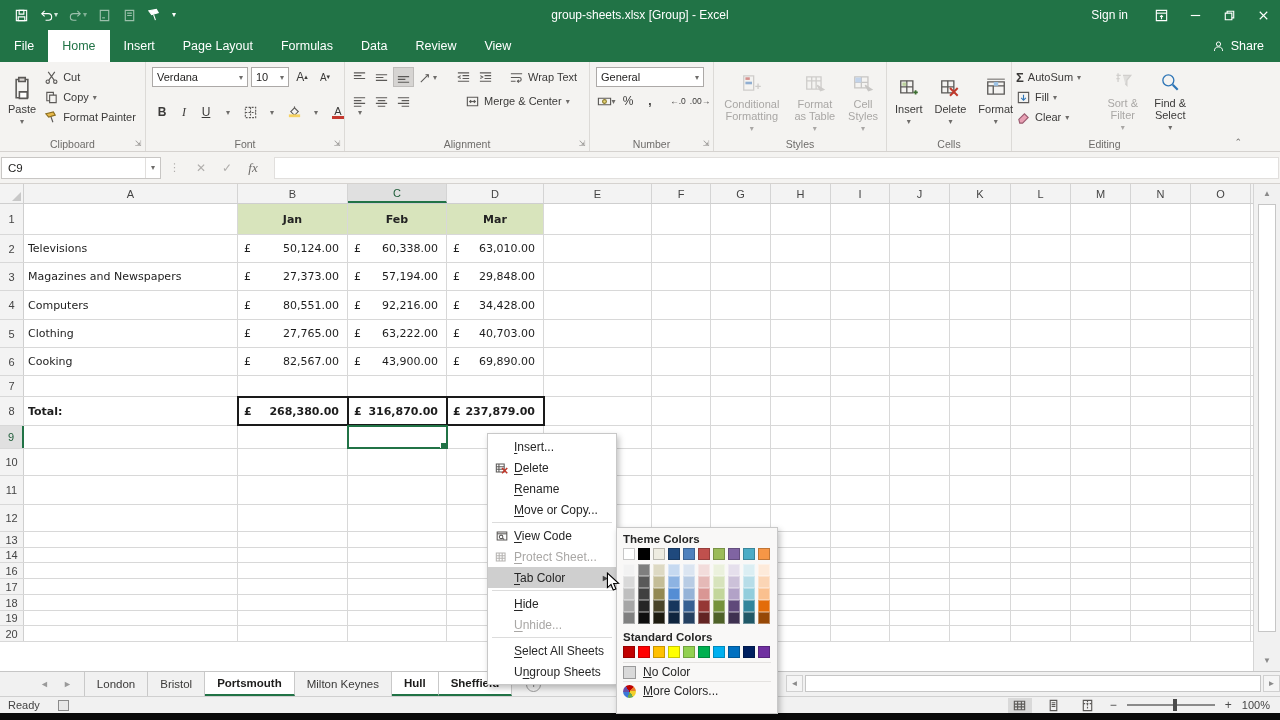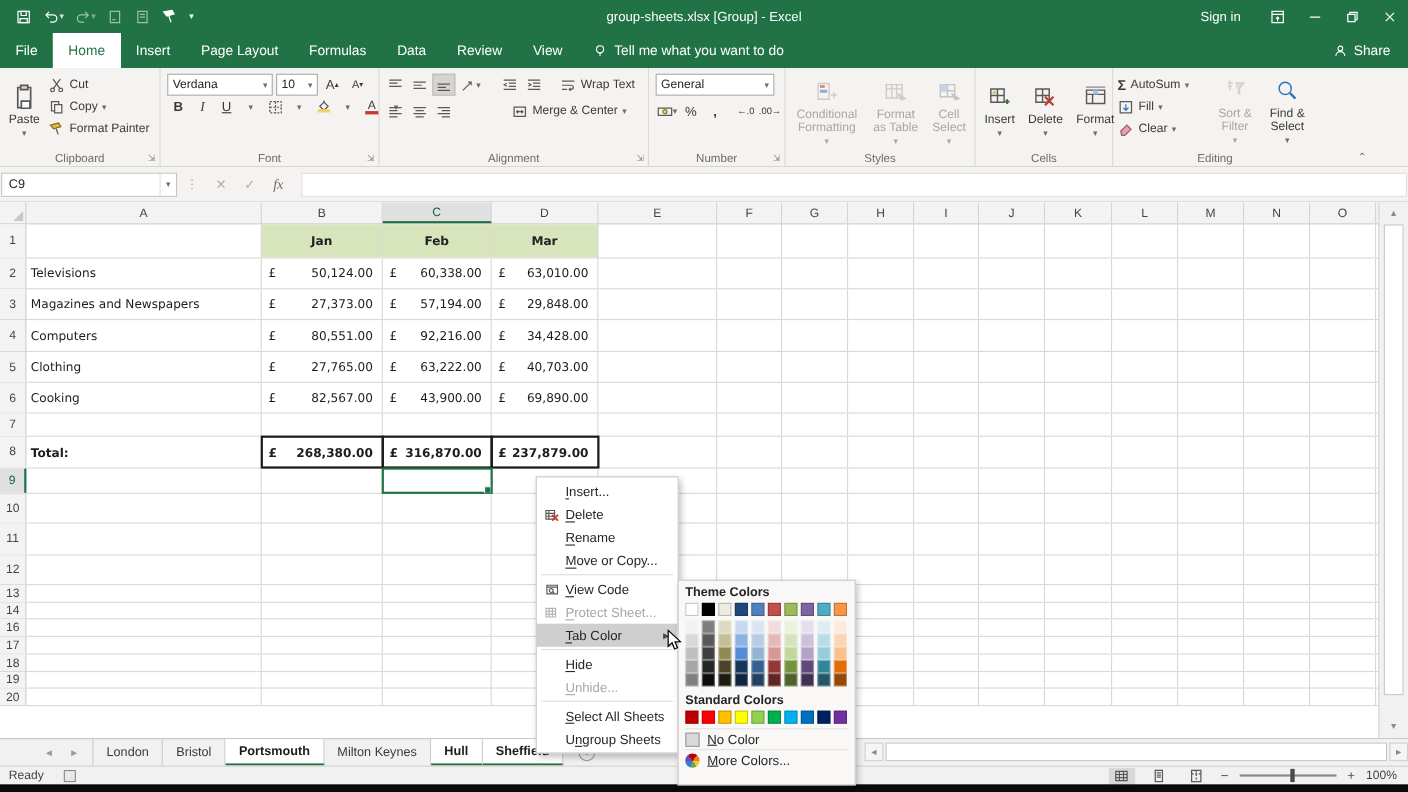--- a/index.html
+++ b/index.html
@@ -221,27 +221,20 @@
     <span id="ribbon-tabs" style="display:flex;align-items:stretch;">
         <div class="rtab">File</div>
         <div class="rtab active">Home</div>
         <div class="rtab">Insert</div>
         <div class="rtab">Page Layout</div>
         <div class="rtab">Formulas</div>
         <div class="rtab">Data</div>
         <div class="rtab">Review</div>
         <div class="rtab">View</div>
       </span>
-    <span id="tellme">
-      <svg class="ic" style="stroke:#fff;width:13px;height:13px" viewBox="0 0 16 16">
-          <circle cx="8" cy="6" r="4"></circle>
-          <path d="M6.5 10.5h3M7 12.5h2"></path>
-        </svg>
-      <span>Tell me what you want to do</span>
-    </span>
     <span id="share-btn">
       <svg class="ic" style="stroke:#fff;width:13px;height:13px" viewBox="0 0 16 16">
           <circle cx="8" cy="5" r="2.6"></circle>
           <path d="M3 13.5 a5 5 0 0 1 10 0"></path>
         </svg>
       <span>Share</span>
     </span>
   </div>
 
   <div class="band" id="ribbon">
@@ -281,21 +274,21 @@
               </svg>
             <span>Format Painter</span>
             </div>
         </div>
       </div>
       <div class="rg-label"><span>Clipboard</span></div>
       <div class="launcher">⇲</div>
     </div>
 
     <div class="rgroup" style="width:199px">
-      <div class="col" style="gap:0;padding:2px 4px;">
+      <div class="col" style="gap:15px;padding:2px 4px;">
         <div style="display:flex;gap:3px;align-items:center;">
           <div class="combo" style="width:96px">
             <span>Verdana</span>
               <span class="caret">▾</span>
             </div>
           <div class="combo" style="width:38px">
             <span>10</span>
               <span class="caret">▾</span>
             </div>
           <div class="mini">
@@ -483,21 +476,21 @@
           <span class="stack2">Format as Table</span>
             <span class="caret">▾</span>
         </div>
         <div class="bigbtn dis">
           <svg class="ic big" viewBox="0 0 20 20" style="opacity:.7">
               <path d="M2.5 4.5h12v10h-12z"></path>
               <path d="M2.5 9.5h12M8.5 4.5v10"></path>
               <path d="M3 5h5.5v4.5H3z" style="fill:#aec6e8;stroke:none"></path>
               <path d="M12 12 L18 16 L15 17 Z" style="fill:#b5b3b1"></path>
             </svg>
-          <span class="stack2">Cell Select</span>
+          <span class="stack2">Cell Styles</span>
             <span class="caret">▾</span>
         </div>
       </div>
       <div class="rg-label"><span>Styles</span></div>
     </div>
 
     <div class="rgroup" style="width:125px">
       <div class="rg-flex" style="justify-content:space-around;">
         <div class="bigbtn">
           <svg class="ic big" viewBox="0 0 20 20">

